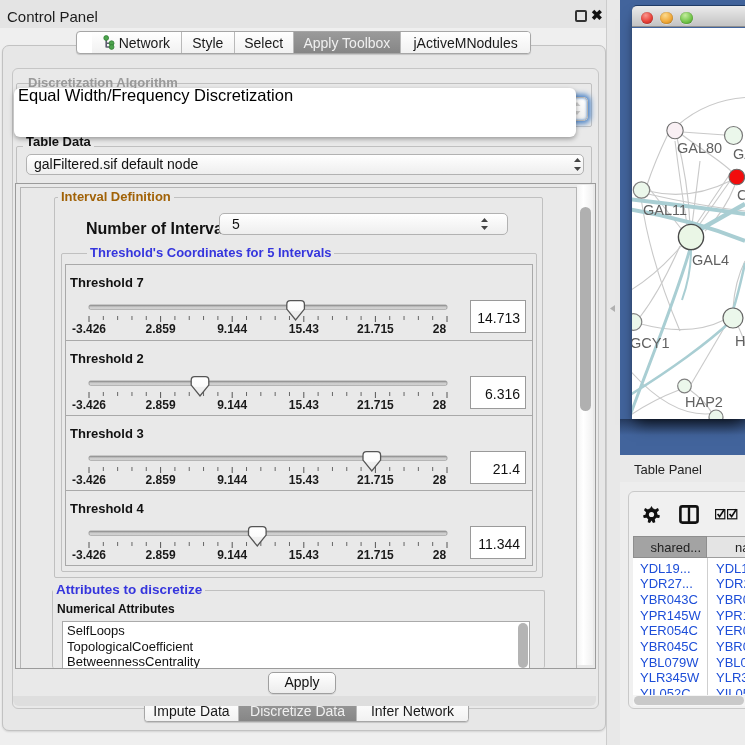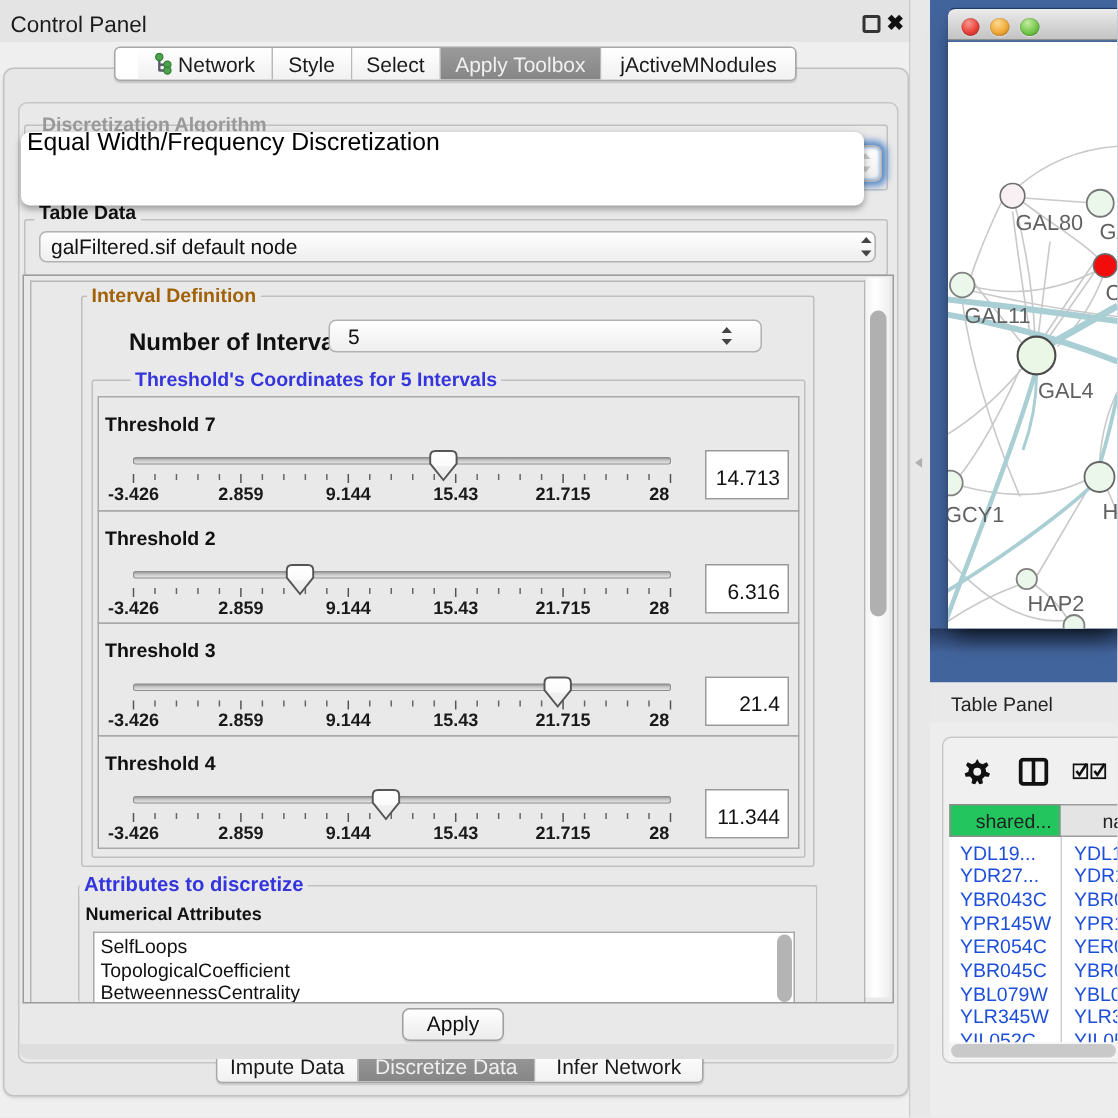--- a/index.html
+++ b/index.html
@@ -331,21 +331,21 @@
 <line x1="10" y1="1" x2="10" y2="18" stroke="#111" stroke-width="2.4"></line>
 </svg>
 <svg class="abs" style="left:715px;top:508px;" width="24" height="12" viewBox="0 0 24 12">
 <rect x="0.6" y="1.6" width="9.2" height="9.2" fill="none" stroke="#111" stroke-width="1.2"></rect>
 <path d="M2.6,6 L4.6,8.6 L9.4,1.2" fill="none" stroke="#111" stroke-width="1.7"></path>
 <rect x="12.6" y="1.6" width="9.2" height="9.2" fill="none" stroke="#111" stroke-width="1.2"></rect>
 <path d="M14.6,6 L16.6,8.6 L21.4,1.2" fill="none" stroke="#111" stroke-width="1.7"></path>
 </svg>
 
 <div class="abs" style="left:633px;top:535.5px;width:112px;height:22.5px;background:#e4e4e4;border:1px solid #9d9d9d;border-right:none;box-sizing:border-box;"></div>
-<div class="abs" style="left:633px;top:535.5px;width:73.5px;height:22.5px;background:#22c55e;border:1px solid #8e8e8e;box-sizing:border-box;font-size:13px;color:#222;text-align:center;text-indent:12px;line-height:21px;">shared...</div>
+<div class="abs" style="left:633px;top:535.5px;width:73.5px;height:22.5px;background:#a3a3a3;border:1px solid #8e8e8e;box-sizing:border-box;font-size:13px;color:#222;text-align:center;text-indent:12px;line-height:21px;">shared...</div>
 <div class="abs" style="left:735px;top:540px;font-size:13px;color:#222;">na</div>
 
 <div class="abs" style="left:633px;top:558px;width:112px;height:136.5px;background:#fff;overflow:hidden;font-size:13px;color:#1d4ed8;">
   <div class="abs" style="left:73.5px;top:0;width:1px;height:136.5px;background:#cfcfcf;"></div>
   <div class="abs" style="left:7px;top:2.5px;line-height:15.7px;">YDL19...<br>YDR27...<br>YBR043C<br>YPR145W<br>YER054C<br>YBR045C<br>YBL079W<br>YLR345W<br>YIL052C</div>
   <div class="abs" style="left:83px;top:2.5px;line-height:15.7px;">YDL19<br>YDR27<br>YBR04<br>YPR14<br>YER05<br>YBR04<br>YBL07<br>YLR34<br>YIL05</div>
 </div>
 <div class="abs" style="left:633px;top:694.5px;width:112px;height:11.5px;background:#f5f5f5;"></div>
 <div class="abs" style="left:634px;top:696px;width:110px;height:9px;background:#c9c9c9;border-radius:4.5px;"></div>
 

